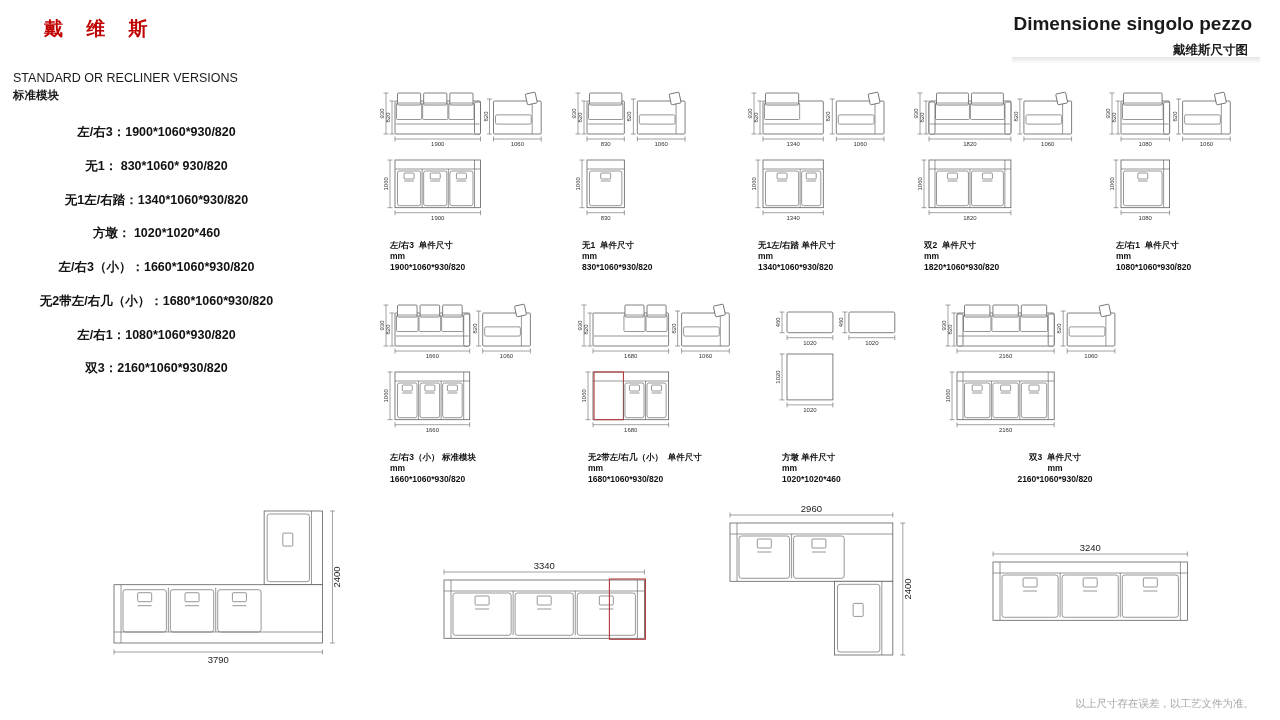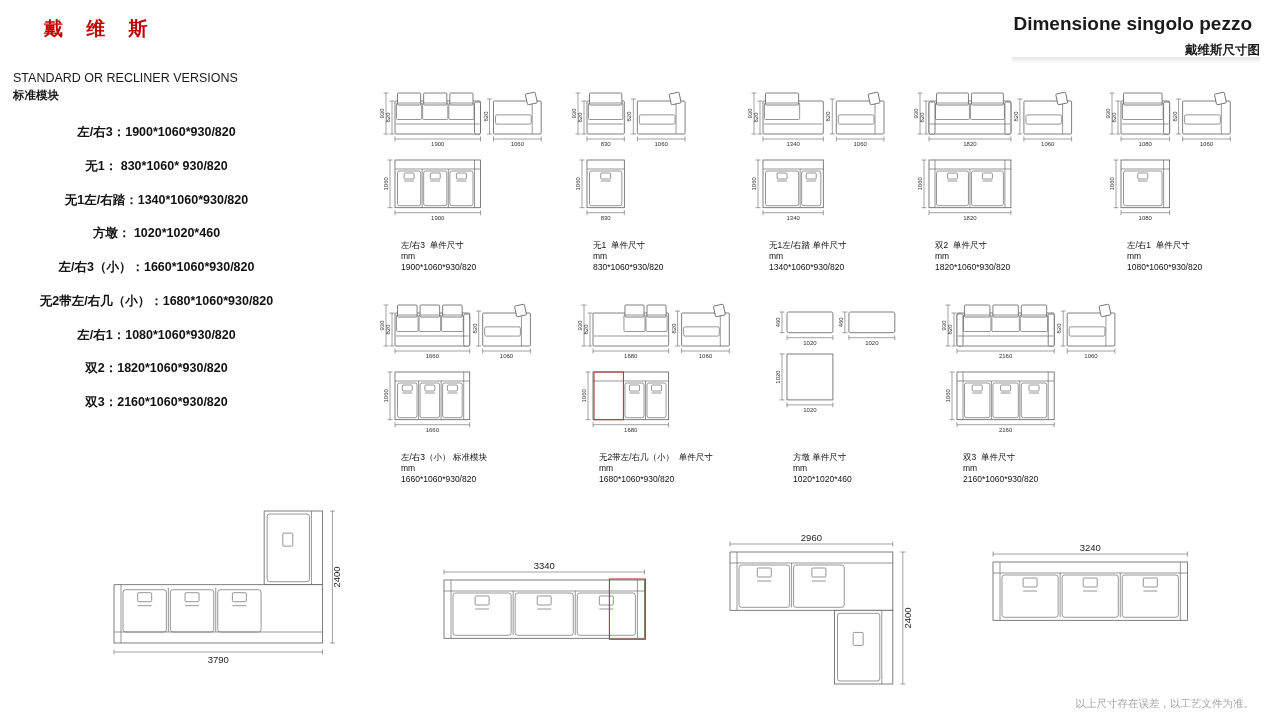--- a/index.html
+++ b/index.html
@@ -1,28 +1,28 @@
 <!DOCTYPE html>
 <html><head>
 <meta charset="utf-8">
 <style>
   html,body{margin:0;padding:0}
   body{width:1280px;height:720px;position:relative;overflow:hidden;background:#ffffff;
        font-family:"Liberation Sans","DejaVu Sans",sans-serif;color:#111}
   .brand{position:absolute;left:44px;top:16px;font-size:19px;font-weight:bold;color:#c00000;letter-spacing:9px;white-space:pre}
   .title{position:absolute;right:28px;top:13px;font-size:19px;font-weight:600;color:#1a1a1a}
-  .subtitle{position:absolute;right:20px;top:42px;font-size:12.5px;font-weight:bold;color:#1a1a1a}
+  .subtitle{position:absolute;right:32px;top:42px;font-size:12.5px;font-weight:bold;color:#1a1a1a}
   .hdr-shadow{position:absolute;right:20px;top:57px;width:248px;height:7px;
        background:linear-gradient(rgba(0,0,0,0.10),rgba(0,0,0,0))}
   .heading{position:absolute;left:13px;top:71px;font-size:12.5px;color:#1a1a1a}
   .subheading{position:absolute;left:13px;top:88px;font-size:11.5px;font-weight:bold;color:#1a1a1a}
   .specs{position:absolute;left:0;top:116px;width:313px;text-align:center}
   .specs .spec{font-size:12.5px;font-weight:bold;line-height:33.75px;white-space:pre;color:#111}
   .module{position:absolute;width:218px}
-  .module .cap{margin-left:23px;margin-top:2px;font-size:8.5px;font-weight:normal;line-height:1.32;color:#111}
+  .module .cap{margin-left:12px;margin-top:2px;font-size:8.5px;font-weight:bold;line-height:1.32;color:#111}
   .module .cap div{white-space:pre}
   .config{position:absolute}
   .footer{position:absolute;right:26px;top:697px;font-size:10.5px;color:#a6a6a6}
   svg{display:block;overflow:visible}
   svg text{font-family:"Liberation Sans","DejaVu Sans",sans-serif}
   .ln{fill:#fff;stroke:#5f5f5f;stroke-width:0.8}
   .lnf{fill:none;stroke:#6a6a6a;stroke-width:0.7}
   .dln{stroke:#6a6a6a;stroke-width:0.7}
   .dim{stroke:#555;stroke-width:0.55}
   .dimt{font-size:6px;fill:#333}
@@ -40,21 +40,20 @@
 <div class="heading">STANDARD OR RECLINER VERSIONS</div>
 <div class="subheading">标准模块</div>
 <div class="specs" id="specs">
     <div class="spec">左/右3：1900*1060*930/820</div>
     <div class="spec">无1： 830*1060* 930/820</div>
     <div class="spec">无1左/右踏：1340*1060*930/820</div>
     <div class="spec">方墩： 1020*1020*460</div>
     <div class="spec">左/右3（小）：1660*1060*930/820</div>
     <div class="spec">无2带左/右几（小）：1680*1060*930/820</div>
     <div class="spec">左/右1：1080*1060*930/820</div>
-    <div class="spec">双2：1820*1060*930/820</div>
     <div class="spec">双3：2160*1060*930/820</div>
   </div>
 
 <div id="modules">
     <div class="module" style="left: 378px; top: 88px;">
       <svg width="218" height="150">
         <g>
           <rect x="17" y="13" width="85.5" height="33" rx="1" class="ln"></rect>
           <rect x="19.5" y="5" width="23.166666666666668" height="12" rx="1" class="ln"></rect>
           <rect x="45.66666666666667" y="5" width="23.166666666666668" height="12" rx="1" class="ln"></rect>
@@ -635,21 +634,21 @@
           <line x1="62.9" y1="102.4" x2="62.9" y2="107.4" class="dim"></line>
           <text x="39.95" y="111.9" class="dimt" text-anchor="middle">1020</text>
         </g>
       </svg>
       <div class="cap">
         <div>方墩 单件尺寸</div>
         <div>mm</div>
         <div>1020*1020*460</div>
       </div>
     </div>
-    <div class="module" style="left: 940px; top: 300px;">
+    <div class="module" style="left: 940px; top: 300px; text-align: center;">
       <svg width="218" height="150">
         <g>
           <rect x="17" y="13" width="97.2" height="33" rx="1" class="ln"></rect>
           <rect x="24.5" y="5" width="25.400000000000002" height="12" rx="1" class="ln"></rect>
           <rect x="52.900000000000006" y="5" width="25.400000000000002" height="12" rx="1" class="ln"></rect>
           <rect x="81.30000000000001" y="5" width="25.400000000000002" height="12" rx="1" class="ln"></rect>
           <rect x="23.5" y="15" width="27.400000000000002" height="16.5" rx="1" class="lnf"></rect>
           <rect x="51.900000000000006" y="15" width="27.400000000000002" height="16.5" rx="1" class="lnf"></rect>
           <rect x="80.30000000000001" y="15" width="27.400000000000002" height="16.5" rx="1" class="lnf"></rect>
           <rect x="17" y="14" width="6" height="32" rx="1.5" class="ln"></rect>
@@ -789,21 +788,21 @@
           <line x1="101.19999999999999" y1="49" x2="115.19999999999999" y2="49" class="dln"></line>
           <line x1="77.13333333333333" y1="31" x2="77.13333333333333" y2="75.3" class="dln"></line>
           <rect x="141.26666666666665" y="33" width="58.13333333333333" height="42.3" rx="2.5" class="lnf"></rect>
           <rect x="163.33333333333331" y="36" width="14" height="9" rx="1" class="lnf"></rect>
           <line x1="163.33333333333331" y1="49" x2="177.33333333333331" y2="49" class="dln"></line>
           <line x1="139.26666666666665" y1="31" x2="139.26666666666665" y2="75.3" class="dln"></line>
         </g>
         <rect x="173.4" y="19" width="36" height="60.3" class="hl"></rect>
       </svg>
     </div>
-    <div class="config" style="left: 722px; top: 530px;">
+    <div class="config" style="left: 722px; top: 501px;">
       <svg width="250" height="175">
         <g>
           <line x1="8" y1="14" x2="170.8" y2="14" class="dim"></line>
           <line x1="8" y1="11.5" x2="8" y2="16.5" class="dim"></line>
           <line x1="170.8" y1="11.5" x2="170.8" y2="16.5" class="dim"></line>
           <text x="89.4" y="11" class="dimt2" text-anchor="middle">2960</text>
         </g>
         <g>
           <rect x="8" y="22" width="162.8" height="58.3" class="ln"></rect>
           <line x1="8" y1="33" x2="170.8" y2="33" class="dln"></line>

